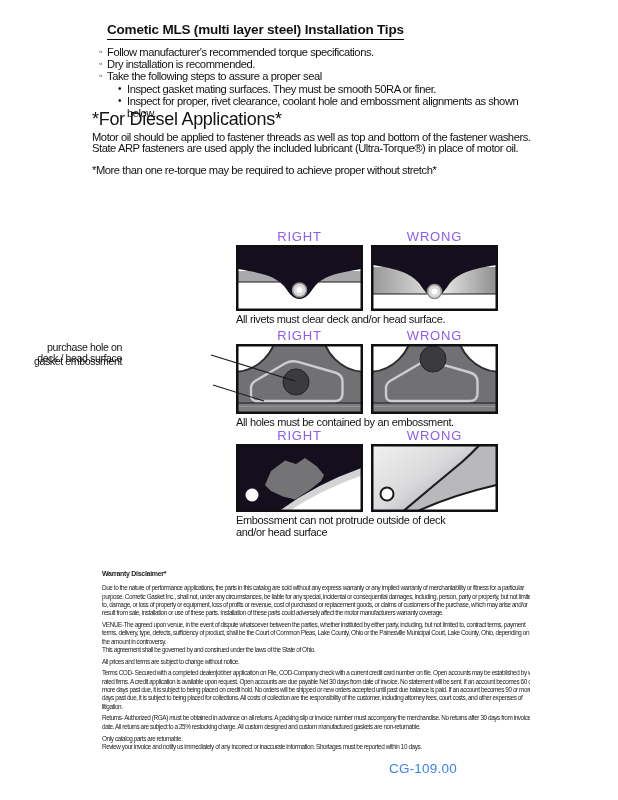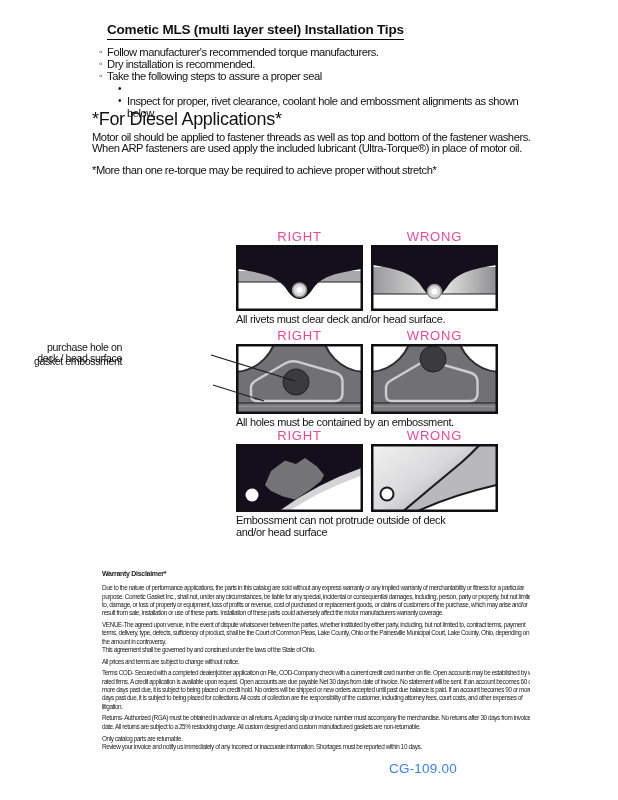--- a/index.html
+++ b/index.html
@@ -18,21 +18,21 @@
   
   .diesel{position:absolute;left:92px;top:114px;width:444px;
           font-size:11.2px;letter-spacing:-0.45px;line-height:11.7px;}
   .dh{font-size:18px;font-weight:normal;margin:0 0 6px;letter-spacing:-0.3px;}
   .dp{margin:0 0 10px;}
 
   
   .diag{position:absolute;left:236px;width:262px;}
   .r1{top:229px}.r2{top:328px}.r3{top:428px}
   .hdrs{display:flex;gap:8px;margin-bottom:1px;}
-  .hdr{width:127px;text-align:center;font-size:13px;letter-spacing:0.8px;color:#ec4899;}
+  .hdr{width:127px;text-align:center;font-size:13px;letter-spacing:0.8px;color:#8b5cf6;}
   .panels{display:flex;gap:8px;}
   .panels svg{display:block;}
   .cap{margin-top:3px;font-size:11px;letter-spacing:-0.35px;line-height:11.5px;
        white-space:pre-line;color:#141414;}
 
   
   .ann{position:absolute;right:408px;width:160px;text-align:right;font-size:10.6px;
        letter-spacing:-0.4px;line-height:11.2px;white-space:pre-line;color:#141414;}
   .ann1{top:342px}.ann2{top:356px}
   .leaders{position:absolute;left:205px;top:340px;}
@@ -48,42 +48,43 @@
 </style>
 </head>
 <body>
 
 <div class="page">
 
   <div class="tips">
     <div class="title">Cometic MLS (multi layer steel) Installation Tips</div>
     <div class="bullet">
       <span class="bg">◦</span>
-      <span>Follow manufacturer's recommended torque manufacturers.</span>
+      <span>Follow manufacturer's recommended torque specifications.</span>
     </div>
     <div class="bullet">
       <span class="bg">◦</span>
       <span>Dry installation is recommended.</span>
     </div>
     <div class="bullet">
       <span class="bg">◦</span>
       <span>Take the following steps to assure a proper seal</span>
     </div>
     <div class="bullet sub">
       <span class="bg">•</span>
+      <span>Inspect gasket mating surfaces.  They must be smooth 50RA or finer.</span>
     </div>
     <div class="bullet sub">
       <span class="bg">•</span>
       <span>Inspect for proper, rivet clearance, coolant hole and embossment alignments as shown below.</span>
     </div>
   </div>
 
   <div class="diesel">
     <div class="dh">*For Diesel Applications*</div>
-    <p class="dp">Motor oil should be applied to fastener threads as well as top and bottom of the fastener washers. When ARP fasteners are used apply the included lubricant (Ultra-Torque®) in place of motor oil.</p>
+    <p class="dp">Motor oil should be applied to fastener threads as well as top and bottom of the fastener washers. State ARP fasteners are used apply the included lubricant (Ultra-Torque®) in place of motor oil.</p>
     <p class="dp">*More than one re-torque may be required to achieve proper without stretch*</p>
   </div>
 
   <div class="diag r1">
     <div class="hdrs">
       <div class="hdr">RIGHT</div>
       <div class="hdr">WRONG</div>
     </div>
     <div class="panels">
       <svg width="127" height="66" viewBox="0 0 127 66">

